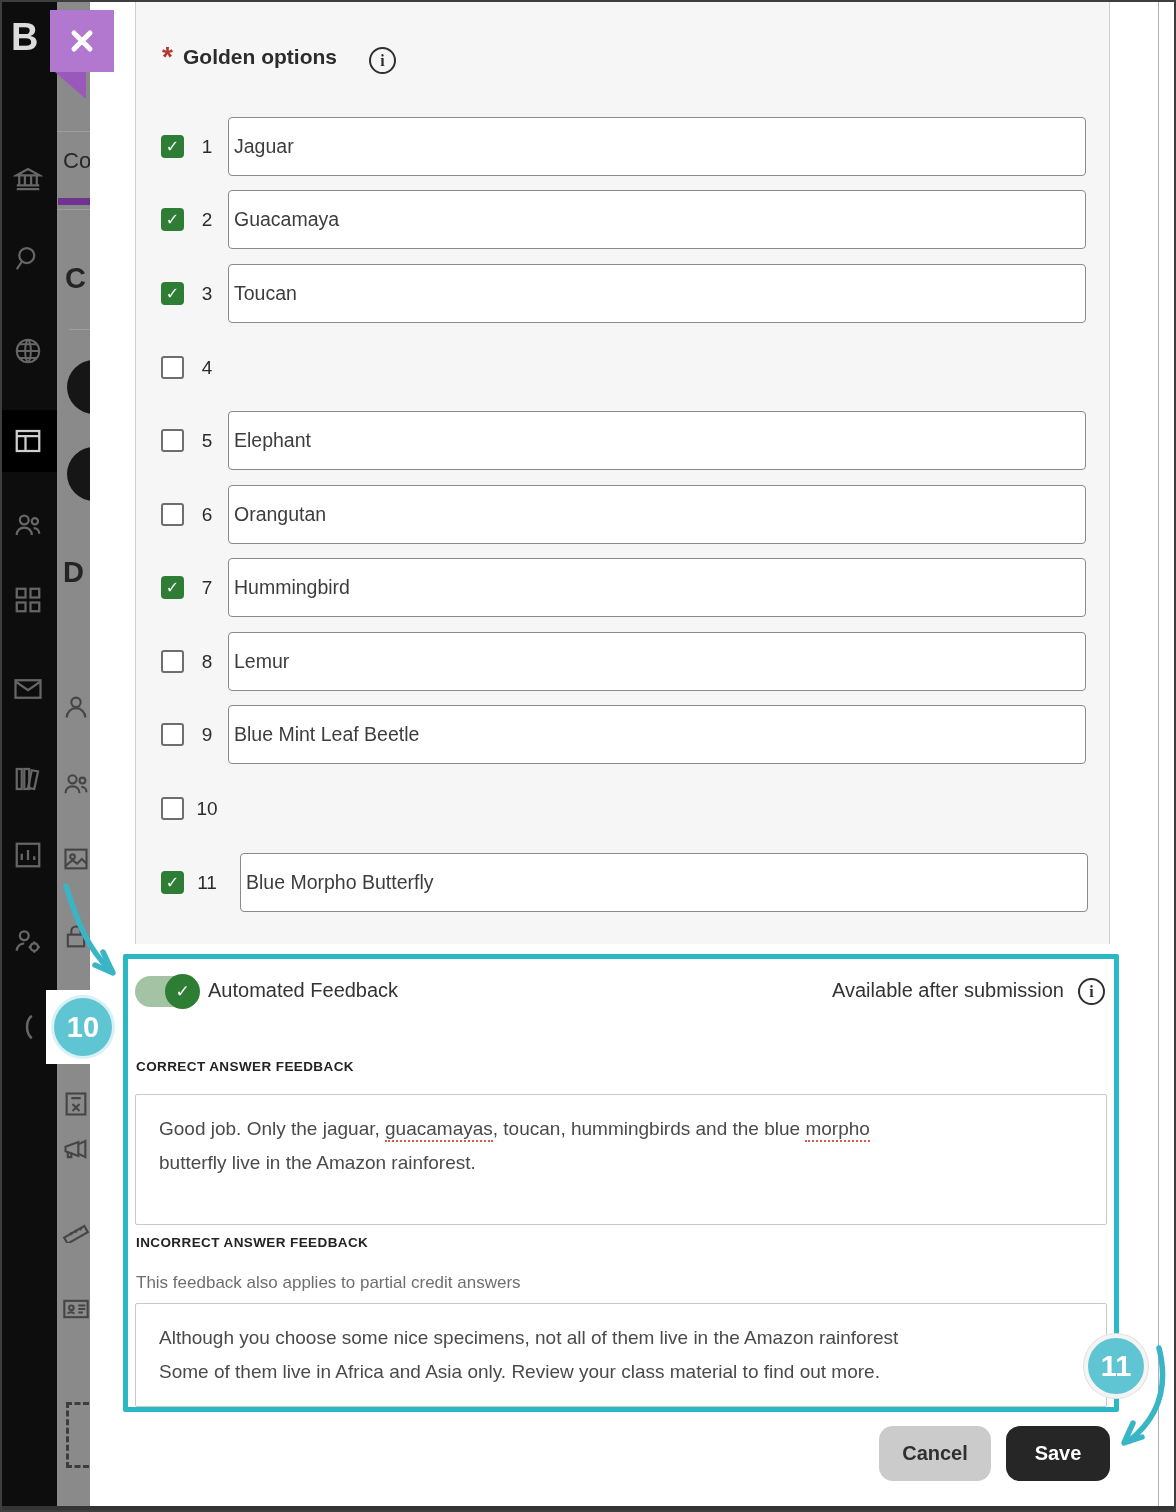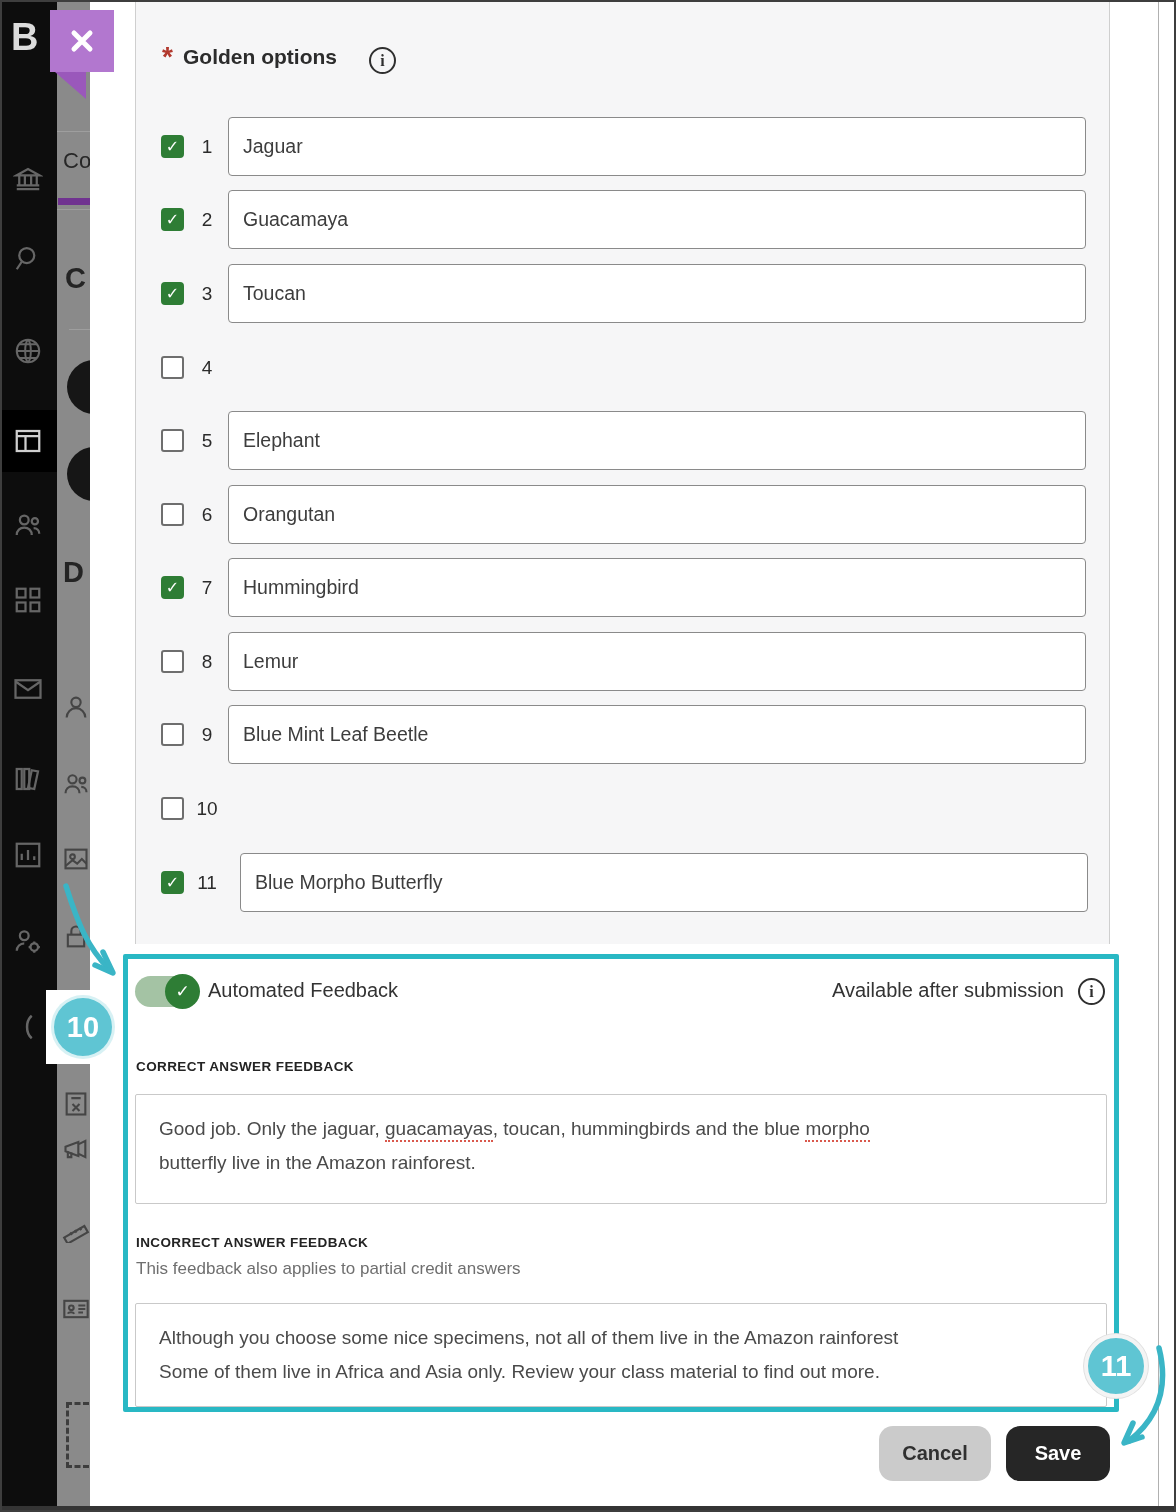--- a/index.html
+++ b/index.html
@@ -40,21 +40,21 @@
 
   .opt-row{position:absolute;left:0;width:975px;height:59px;}
   .cb{position:absolute;left:25px;top:18px;width:23px;height:23px;border-radius:3px;
       background:#fff;border:2px solid #6e6e6e;display:flex;align-items:center;justify-content:center;}
   .cb.checked{background:#2e7d35;border:2px solid #2e7d35;border-radius:4px;
               color:#fff;font-size:16px;font-weight:bold;}
   .opt-num{position:absolute;left:53px;top:0;width:36px;height:59px;line-height:59px;
            text-align:center;font-size:19px;color:#2b2b2b;}
   .opt-input{position:absolute;left:92px;top:0;width:858px;height:59px;background:#fff;
              border:1px solid #8a8a8a;border-radius:4px;display:flex;align-items:center;
-             padding-left:14px;font-size:19.5px;color:#3d3d3d;}
+             padding-left:5px;font-size:19.5px;color:#3d3d3d;}
   .opt-input.wide{left:104px;width:848px;}
 
   
   .teal-box{left:33px;top:952px;width:996px;height:458px;background:#fff;
             border:5px solid #29b8c4;border-radius:2px;}
   .toggle{left:7px;top:17px;width:63px;height:31px;background:#a4c3a4;border-radius:16px;}
   .toggle .knob{position:absolute;right:-2px;top:-2px;width:35px;height:35px;border-radius:50%;
                 background:#2e7d35;display:flex;align-items:center;justify-content:center;
                 color:#fff;font-size:17px;font-weight:bold;}
   .tog-label{left:80px;top:20px;font-size:20px;color:#333;}
@@ -302,24 +302,24 @@
 
     <div class="abs teal-box">
       <div class="abs toggle">
         <div class="knob">✓</div>
       </div>
       <div class="abs tog-label">Automated Feedback</div>
       <div class="abs avail-label">Available after submission</div>
       <div class="abs info-icon avail-info">i</div>
 
       <div class="abs sec-label" style="left:8px;top:100px">CORRECT ANSWER FEEDBACK</div>
-      <div class="abs ta" style="top:135px;height:110px"><span class="txt"><span>Good job. Only the jaguar, </span><span class="misspell">guacamayas</span><span>, toucan, hummingbirds and the blue </span><span class="misspell">morpho</span><br><span>butterfly live in the Amazon rainforest.</span></span></div>
+      <div class="abs ta" style="top:135px;height:131px"><span class="txt"><span>Good job. Only the jaguar, </span><span class="misspell">guacamayas</span><span>, toucan, hummingbirds and the blue </span><span class="misspell">morpho</span><br><span>butterfly live in the Amazon rainforest.</span></span></div>
 
       <div class="abs sec-label" style="left:8px;top:276px">INCORRECT ANSWER FEEDBACK</div>
-      <div class="abs sec-note" style="left:8px;top:300px">This feedback also applies to partial credit answers</div>
+      <div class="abs sec-note" style="left:8px;top:314px">This feedback also applies to partial credit answers</div>
       <div class="abs ta" style="top:344px;height:104px"><span class="txt">Although you choose some nice specimens, not all of them live in the Amazon rainforest<br>Some of them live in Africa and Asia only. Review your class material to find out more.</span></div>
     </div>
 
     <div class="abs btn btn-cancel">Cancel</div>
     <div class="abs btn btn-save">Save</div>
   </div>
 
   <svg class="abs overlay-svg">
     <g stroke="#3ab5c6" stroke-width="5.5" fill="none" stroke-linecap="round" stroke-linejoin="round">
       <path d="M 64 884 C 76 922, 86 946, 107 967"></path>

